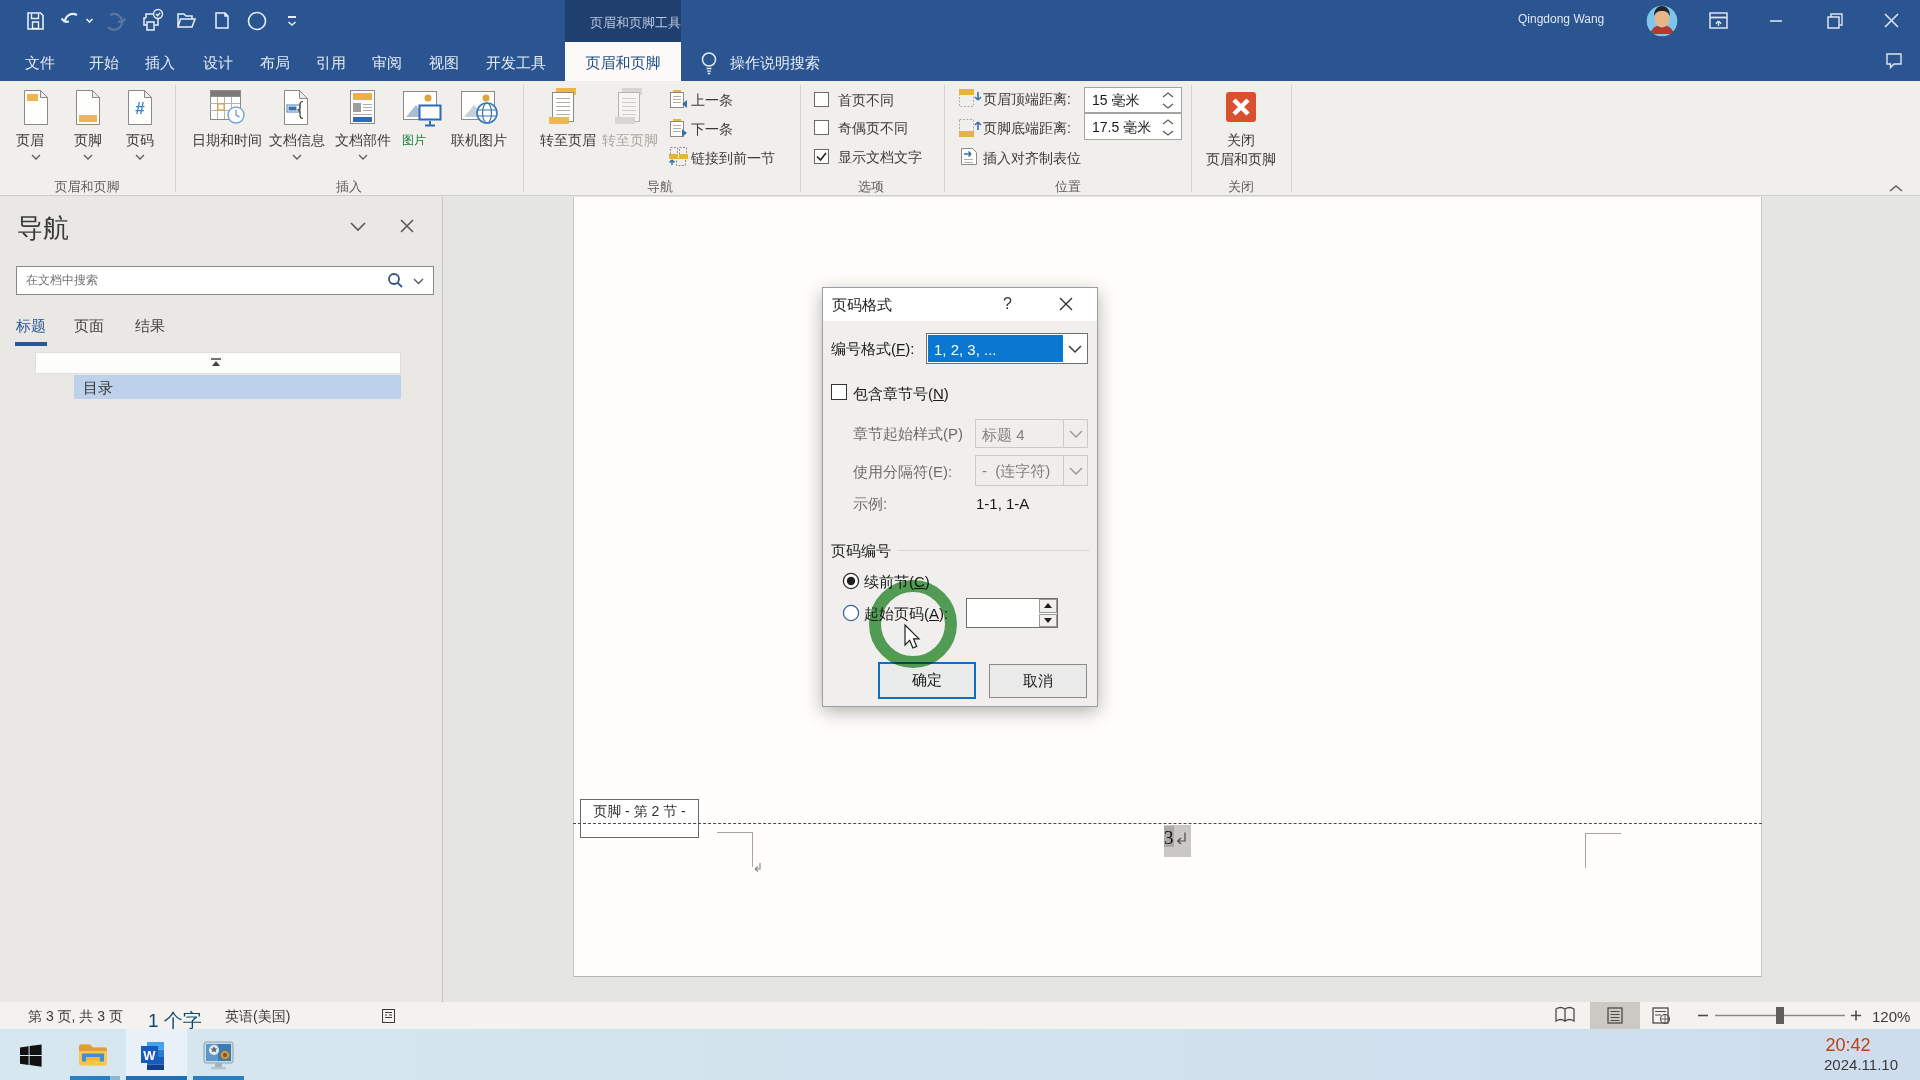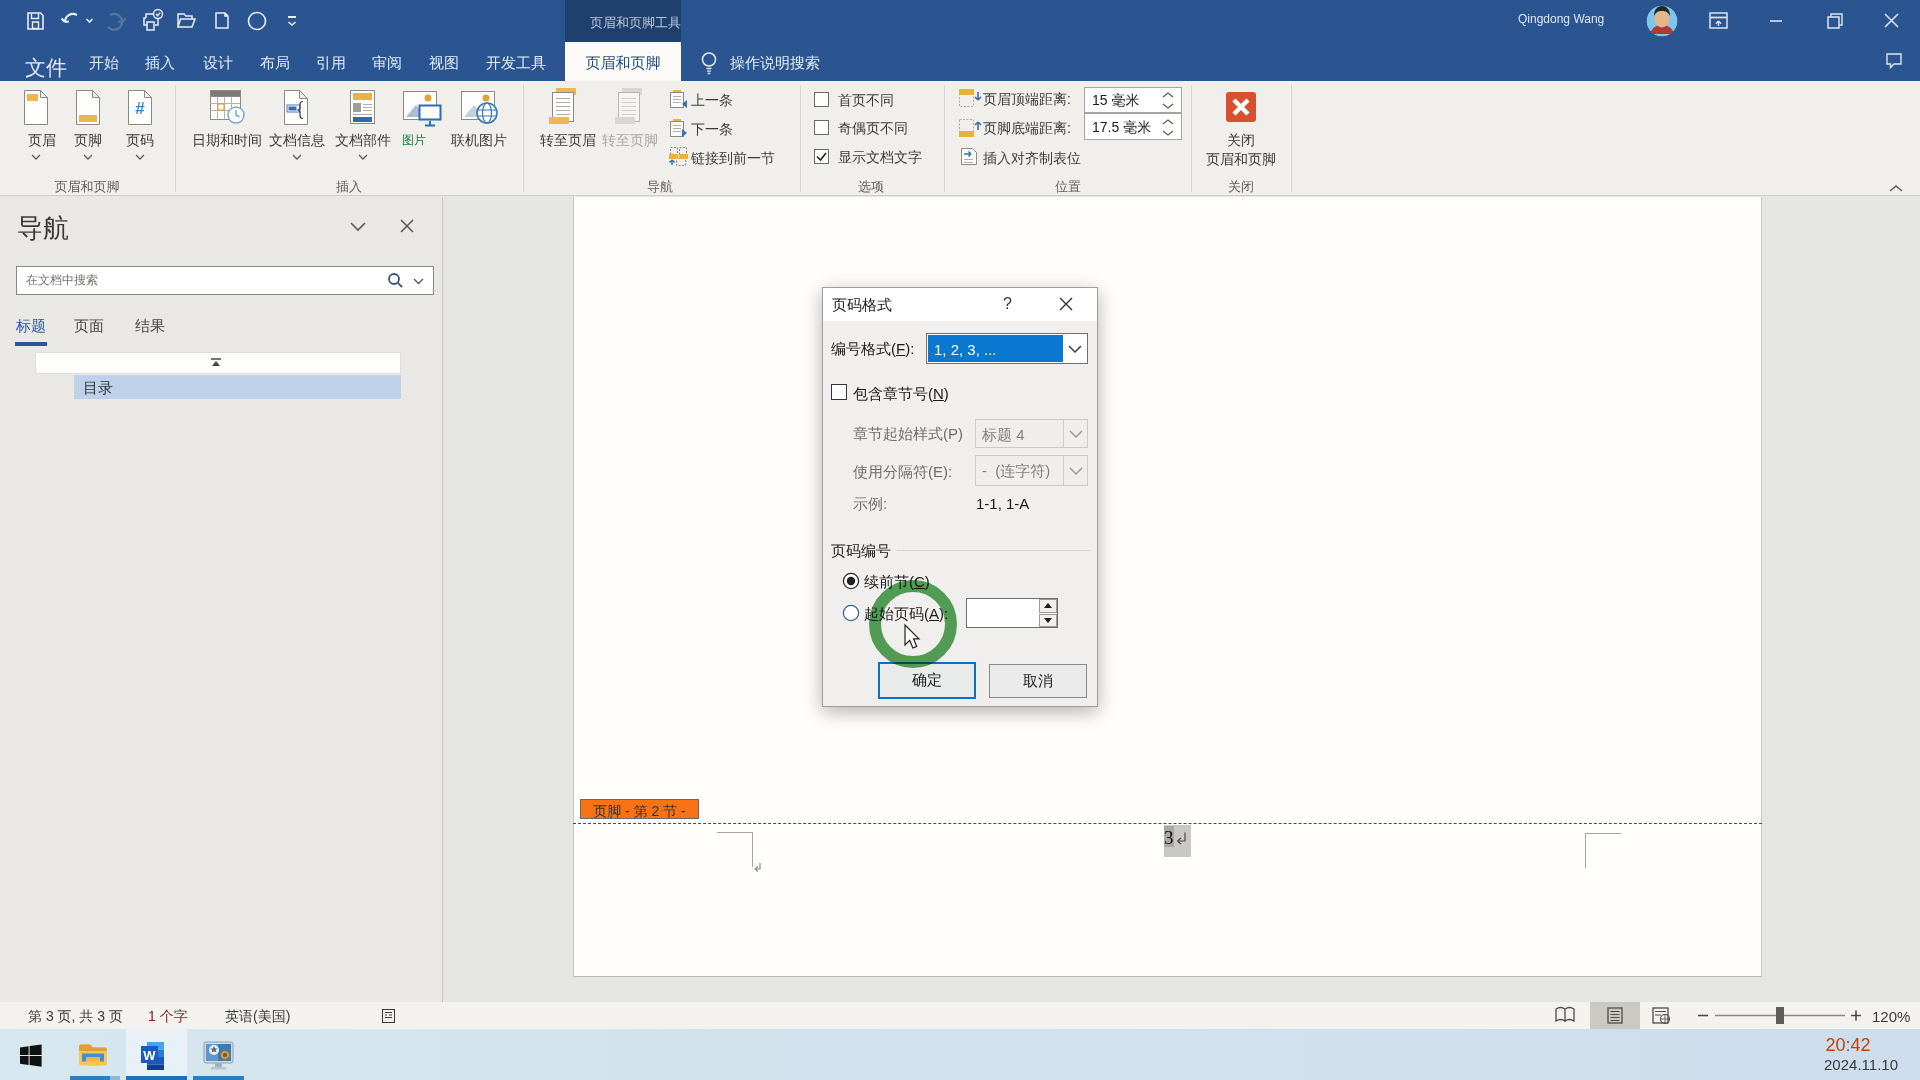--- a/index.html
+++ b/index.html
@@ -56,21 +56,21 @@
   <path d="M130 21h12" stroke-width="1.6"></path>
   <rect x="188" y="17" width="11" height="11"></rect>
         <path d="M191 17v-3h11v11h-3" stroke-width="1.4"></path>
   <path d="M245 14l13 13m0-13l-13 13" stroke-width="1.6"></path>
   <path d="M247 54h14v10h-7l-3.5 3.5V64h-3.5z" stroke-width="1.4"></path>
  </g>
 </svg>
 
 <div style="left:565px;top:42px;width:116px;height:39px;background:#fbfaf6"></div>
 <span class="t" style="left:565px;top:54px;width:116px;color:#1e4a84;font-size:15px;text-align:center">页眉和页脚</span>
-<span class="t" style="left:25px;top:54px;color:#e4ebf5;font-size:21px">文件</span>
+<span class="t" style="left:25px;top:54px;color:#e4ebf5;font-size:15px">文件</span>
 <span class="t" style="left:89px;top:54px;color:#e4ebf5;font-size:15px">开始</span>
 <span class="t" style="left:145px;top:54px;color:#e4ebf5;font-size:15px">插入</span>
 <span class="t" style="left:203px;top:54px;color:#e4ebf5;font-size:15px">设计</span>
 <span class="t" style="left:260px;top:54px;color:#e4ebf5;font-size:15px">布局</span>
 <span class="t" style="left:316px;top:54px;color:#e4ebf5;font-size:15px">引用</span>
 <span class="t" style="left:372px;top:54px;color:#e4ebf5;font-size:15px">审阅</span>
 <span class="t" style="left:429px;top:54px;color:#e4ebf5;font-size:15px">视图</span>
 <span class="t" style="left:486px;top:54px;color:#e4ebf5;font-size:15px">开发工具</span>
 <svg class="abs" style="left:698px;top:50px" width="24" height="26" viewBox="0 0 24 26" fill="none" stroke="#e4ebf5" stroke-width="1.5">
       <circle cx="11" cy="9.5" r="6.5"></circle>
@@ -192,21 +192,21 @@
  <g stroke="#5f5d5a" fill="none" stroke-width="1.3">
   <path d="M1163 11l5-4 5 4M1163 20l5 4 5-4"></path>
   <path d="M1163 40l5-4 5 4M1163 49l5 4 5-4"></path>
  </g>
 
  <rect x="1226" y="11" width="30" height="30" rx="3" fill="#d9502f"></rect>
  <path d="M1234 19l14 14m0-14l-14 14" stroke="#fff" stroke-width="4.5" fill="none"></path>
 
  <path d="M1890 110l6-5 6 5" stroke="#5f5d5a" fill="none" stroke-width="1.5"></path>
 </svg>
-<span class="t" style="left:16px;top:132px;width:40px;font-size:14px;color:#3b3a39;text-align:right">页眉</span>
+<span class="t" style="left:16px;top:132px;width:40px;font-size:14px;color:#3b3a39;text-align:left">页眉</span>
 <span class="t" style="left:68px;top:132px;width:40px;font-size:14px;color:#3b3a39;text-align:center">页脚</span>
 <span class="t" style="left:120px;top:132px;width:40px;font-size:14px;color:#3b3a39;text-align:center">页码</span>
 <span class="t" style="left:187px;top:132px;width:80px;font-size:14px;color:#3b3a39;text-align:center">日期和时间</span>
 <span class="t" style="left:267px;top:132px;width:60px;font-size:14px;color:#3b3a39;text-align:center">文档信息</span>
 <span class="t" style="left:333px;top:132px;width:60px;font-size:14px;color:#3b3a39;text-align:center">文档部件</span>
 <span class="t" style="left:402px;top:132px;width:40px;font-size:12px;color:#15803d;">图片</span>
 <span class="t" style="left:449px;top:132px;width:60px;font-size:14px;color:#3b3a39;text-align:center">联机图片</span>
 <span class="t" style="left:538px;top:132px;width:60px;font-size:14px;color:#3b3a39;text-align:center">转至页眉</span>
 <span class="t" style="left:600px;top:132px;width:60px;font-size:14px;color:#aba8a4;text-align:center">转至页脚</span>
 <span class="t" style="left:691px;top:92px;font-size:14px;color:#3b3a39">上一条</span>
@@ -259,37 +259,37 @@
 <div style="left:15px;top:342px;width:32px;height:4px;background:#2b579a"></div>
 <div style="left:35px;top:352px;width:366px;height:22px;background:#fdfdfc;border:1px solid #e0ded9"></div>
 <svg class="abs" style="left:209px;top:357px" width="14" height="12" viewBox="0 0 14 12">
       <path d="M2 2h10" stroke="#454442" stroke-width="1.5"></path>
       <path d="M7 4l4 5H3z" fill="#454442"></path>
     </svg>
 <div style="left:74px;top:375px;width:327px;height:24px;background:#bdd2ea"></div>
 <span class="t" style="left:83px;top:379px;font-size:15px;color:#333">目录</span>
 
 <div style="left:573px;top:197px;width:1189px;height:780px;background:#fffefb;border-left:1px solid #c9c7c3;border-right:1px solid #c9c7c3;border-bottom:1px solid #b8b6b2"></div>
-<div style="left:580px;top:799px;width:119px;height:20px;background:#f97316;border:1px solid #696967;font-size:14px;color:#333;text-align:center;line-height:23px">页脚 - 第 2 节 -</div>
+<div style="left:580px;top:799px;width:119px;height:39px;background:#ffffff;border:1px solid #696967;font-size:14px;color:#333;text-align:center;line-height:23px">页脚 - 第 2 节 -</div>
 <div style="left:573px;top:823px;width:1189px;height:0;border-top:1px dashed #4a4a48"></div>
 <svg class="abs" style="left:700px;top:825px" width="1000" height="60" viewBox="0 0 1000 60" fill="none">
  <path d="M17 7.5h36m-.5 0V42" stroke="#a6a4a0"></path>
  <path d="M885.5 8.5V43m-.5-34.5h36" stroke="#a6a4a0"></path>
  <path d="M60 38v6h-5m0 0l3-2.5m-3 2.5l3 2.5" stroke="#8a8886" stroke-width="1.2"></path>
 </svg>
 <div style="left:1164px;top:825px;width:27px;height:32px;background:#c9c8c4"></div>
 <div style="left:1164px;top:826px;width:10px;height:21px;background:#a9a8a4"></div>
 <span class="t" style="left:1164px;top:827px;font-size:19px;color:#111;font-family:'Liberation Serif',serif">3</span>
 <svg class="abs" style="left:1174px;top:831px" width="16" height="16" viewBox="0 0 16 16" fill="none">
       <path d="M11 1.5v8.5H3.5m0 0L7 7M3.5 10L7 13" stroke="#4a4a48" stroke-width="1.2"></path>
     </svg>
 
 <div style="left:0;top:1002px;width:1920px;height:27px;background:#f4f2ee"></div>
 <span class="t" style="left:28px;top:1008px;font-size:14px;color:#3c3b39">第 3 页, 共 3 页</span>
-<span class="t" style="left:148px;top:1008px;font-size:14px;color:#7f1d1d">1 个字</span>
+<span class="t" style="left:148px;top:1008px;font-size:19px;color:#0c4a6e">1 个字</span>
 <span class="t" style="left:225px;top:1008px;font-size:14px;color:#3c3b39">英语(美国)</span>
 <svg class="abs" style="left:381px;top:1008px" width="16" height="16" viewBox="0 0 16 16" fill="none" stroke="#3c3b39">
       <rect x="1.5" y="1.5" width="12" height="13"></rect>
       <path d="M4 4.5h7M4 7h2m2 0h3M4 9.5h7" stroke-width="1.2"></path>
     </svg>
 <div style="left:1590px;top:1002px;width:50px;height:27px;background:#ccc9c4"></div>
 <svg class="abs" style="left:1540px;top:1002px" width="380" height="27" viewBox="0 0 380 27" fill="none" stroke="#4e4c49">
  <path d="M16 7c3-2 6-2 9 0v12c-3-2-6-2-9 0zm9 0c3-2 6-2 9 0v12c-3-2-6-2-9 0z" stroke-width="1.3"></path>
  <rect x="68" y="6" width="14" height="15" stroke-width="1.3"></rect>
       <path d="M70.5 9.5h9M70.5 12.5h9M70.5 15.5h9M70.5 18.5h9" stroke-width="1.1"></path>

